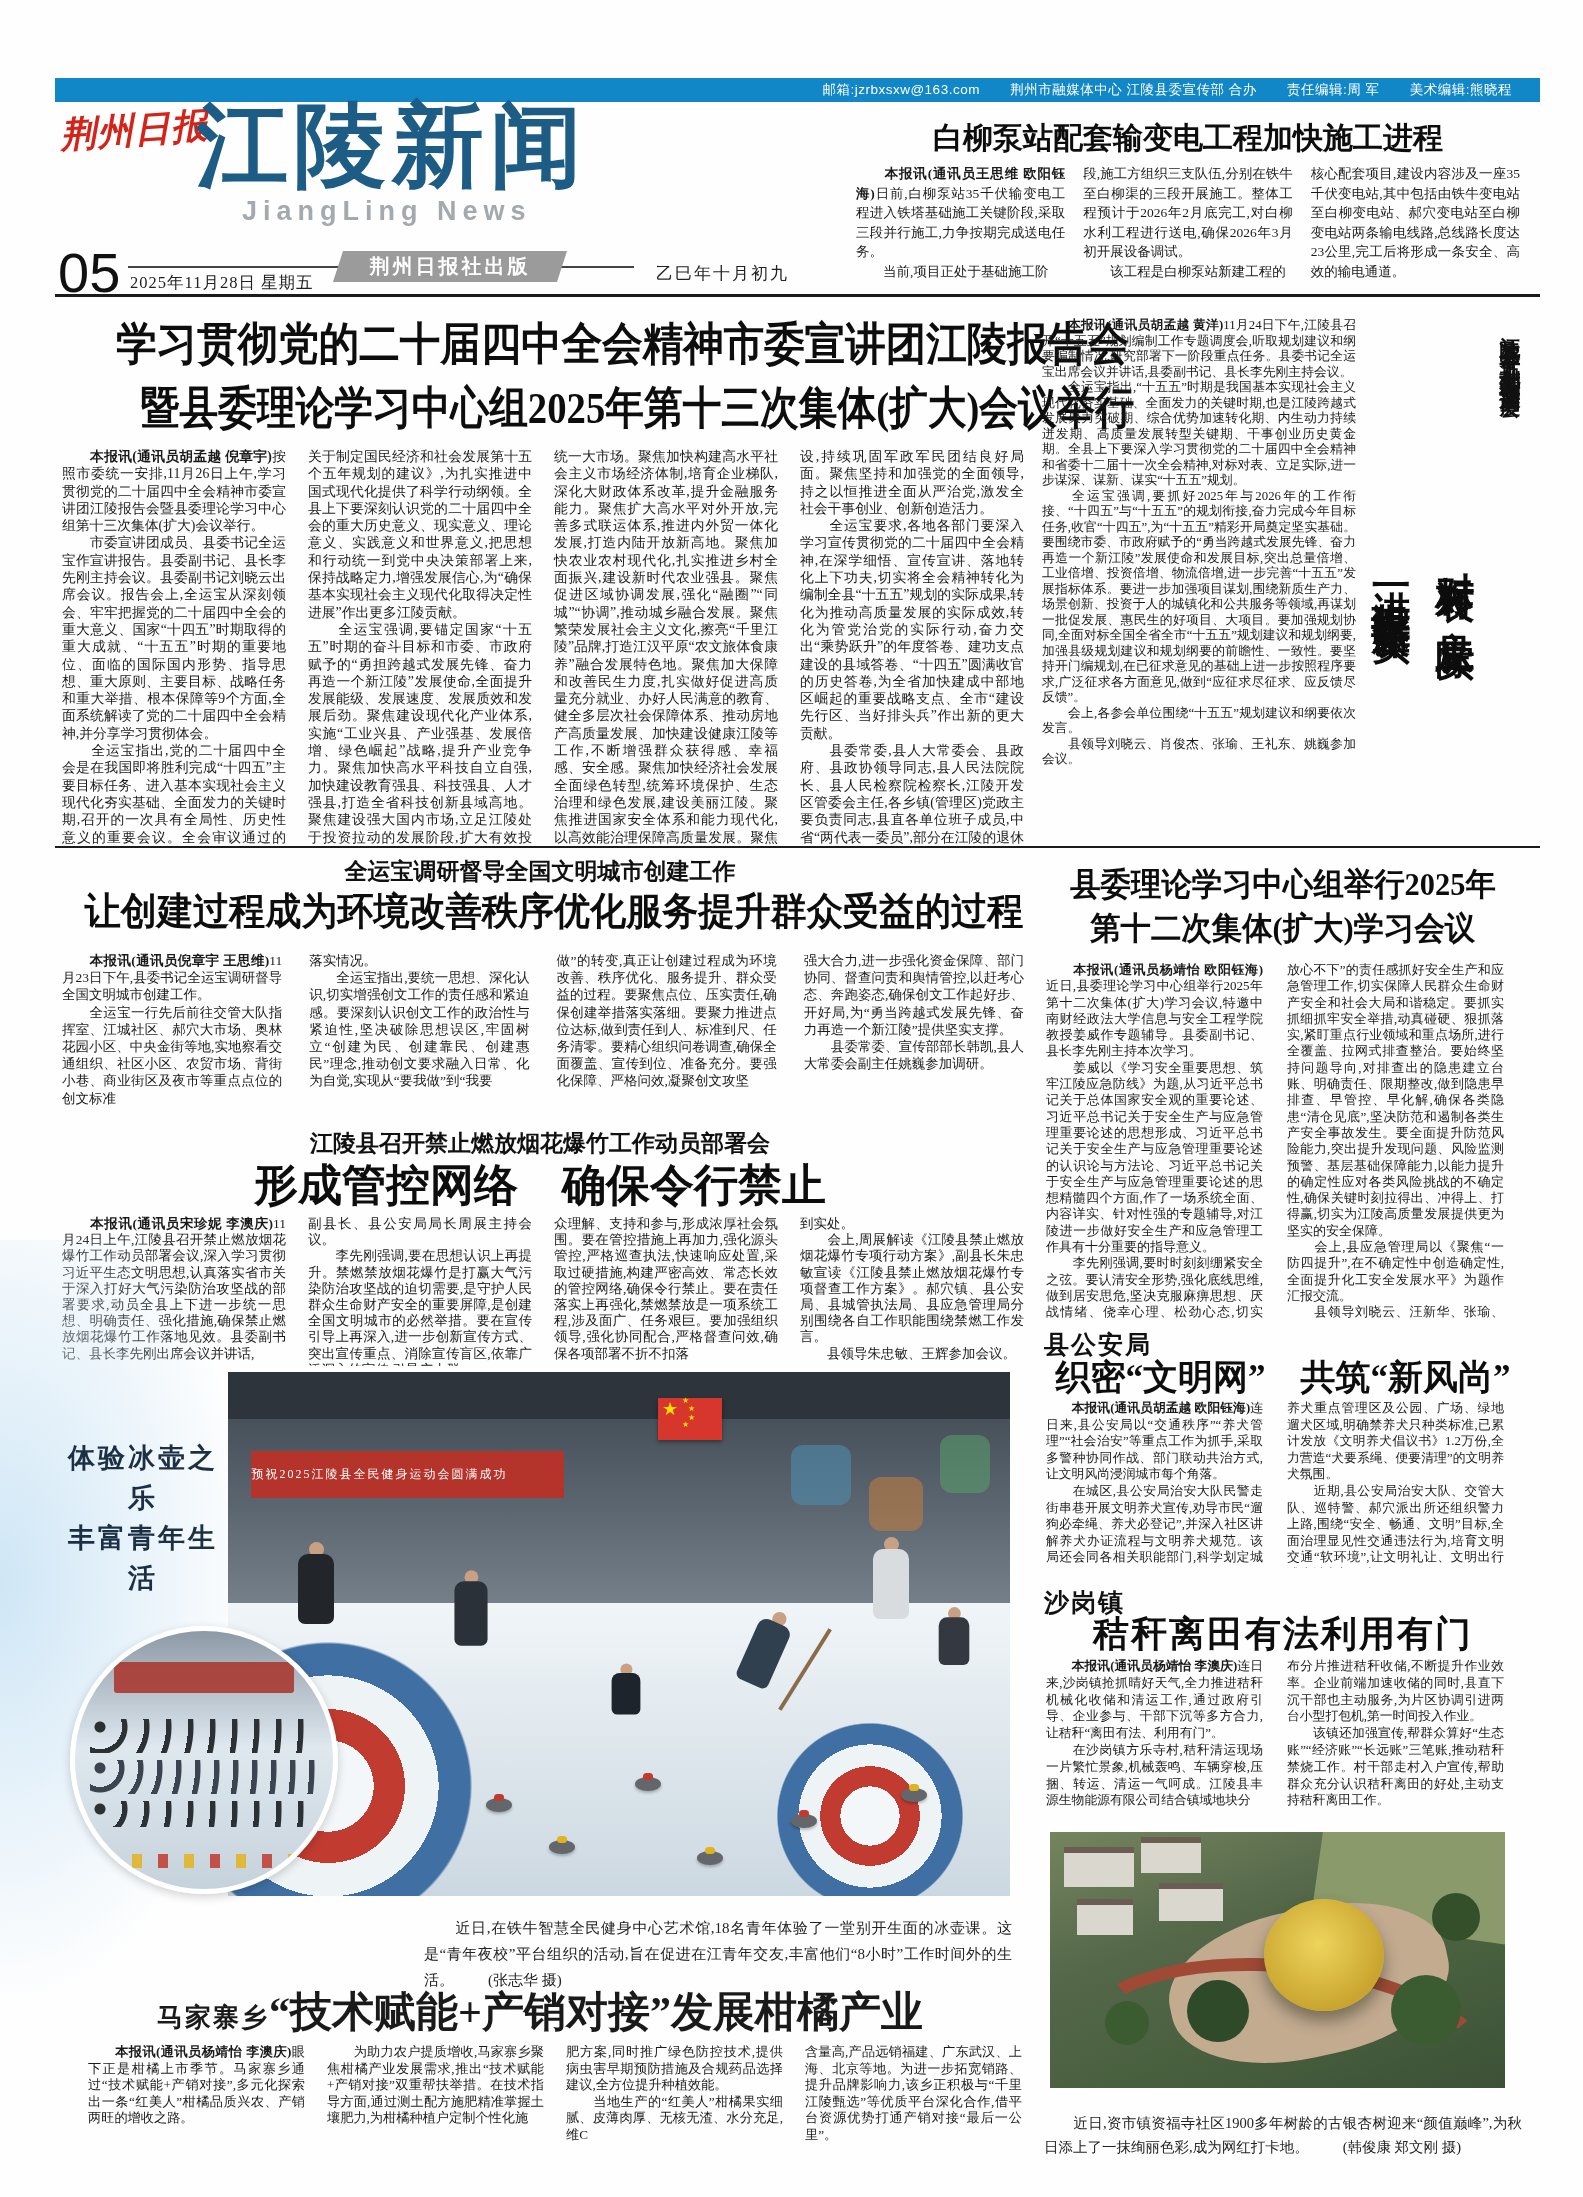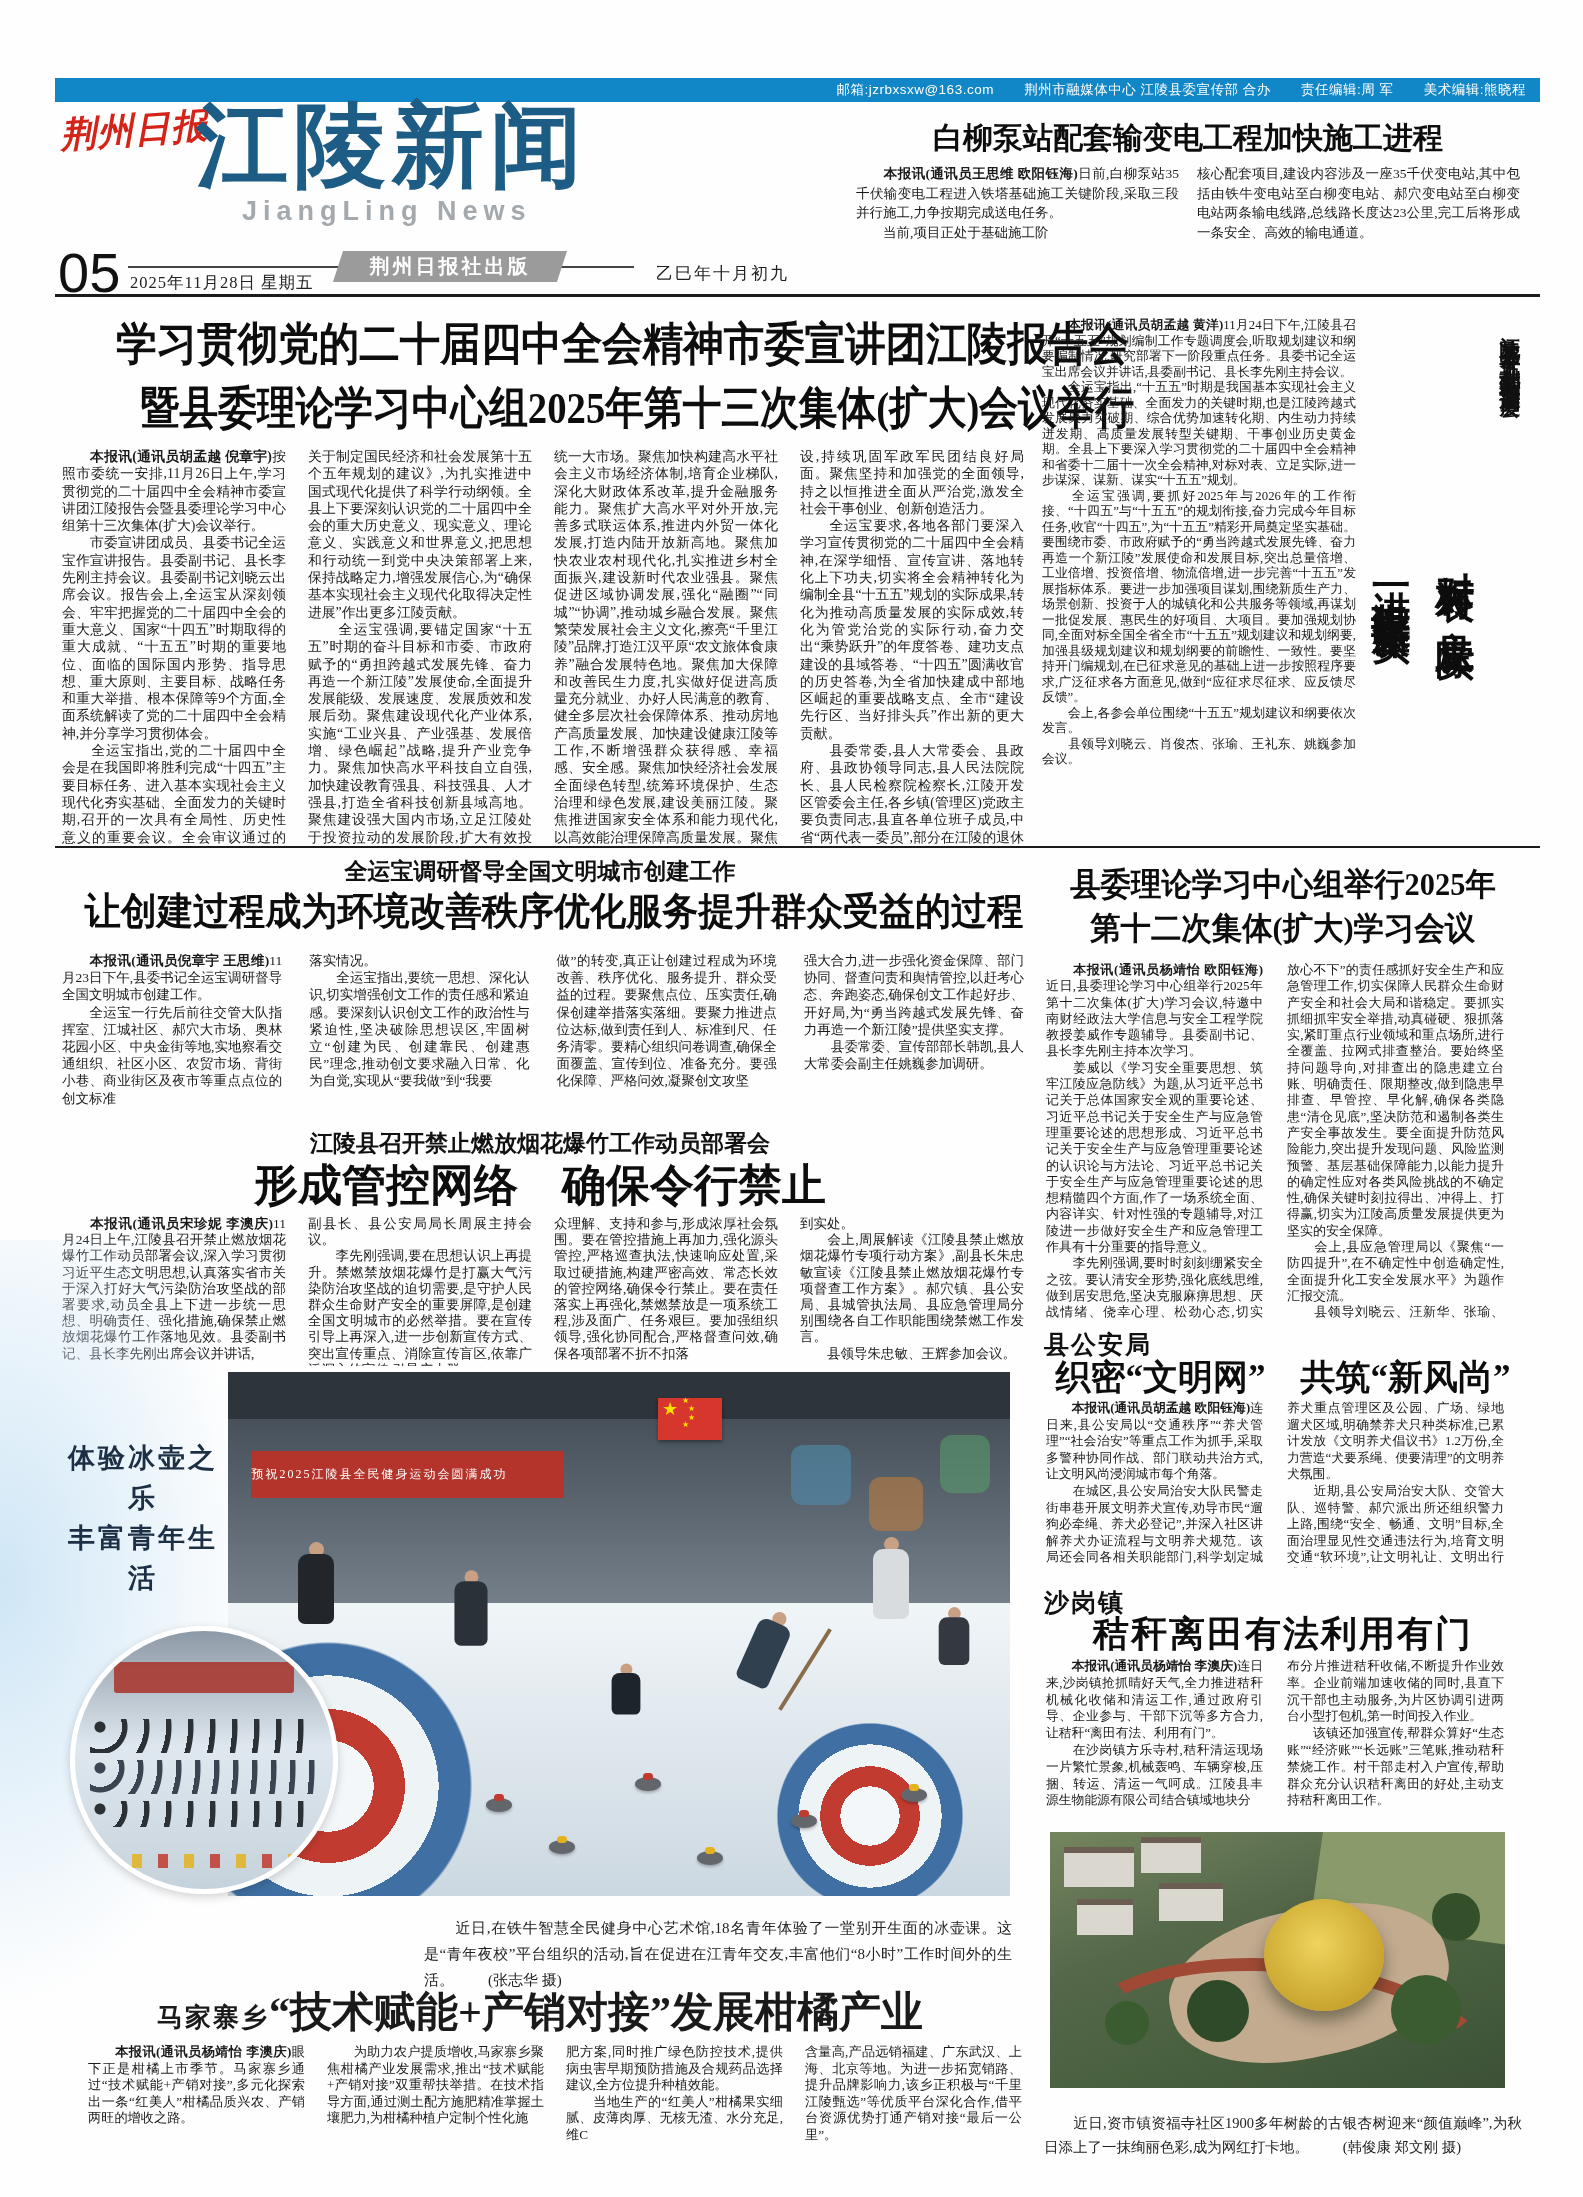--- a/index.html
+++ b/index.html
@@ -1,21 +1,21 @@
 <!DOCTYPE html>
 <html><head>
 <meta charset="utf-8">
 <style>
   html,body{margin:0;padding:0;background:#e8e8e8;}
   .page{position:relative;width:1583px;height:2197px;background:#fefefe;margin:0 auto;overflow:hidden;
         font-family:"Liberation Serif","DejaVu Serif",serif;color:#1a1a1a;}
   
   .topbar{position:absolute;left:55px;top:78px;width:1485px;height:24px;background:#1187c7;color:#fff;
           font-family:"Liberation Sans","DejaVu Sans",sans-serif;font-size:13.5px;line-height:24px;
-          text-align:right;padding-right:14px;box-sizing:border-box;letter-spacing:.5px;}
+          text-align:right;padding-right:28px;box-sizing:border-box;letter-spacing:.5px;}
   .topbar span{margin-left:26px;}
   .logo{position:absolute;left:60px;top:106px;width:160px;font-size:36px;font-weight:bold;font-style:italic;
         color:#d42318;transform:rotate(-4deg);letter-spacing:1px;}
   .mast-title{position:absolute;left:196px;top:84px;width:450px;font-size:92px;font-weight:900;color:#1d5c85;
         letter-spacing:6px;font-family:"Liberation Serif","DejaVu Serif",serif;}
   .mast-en{position:absolute;left:242px;top:196px;font-size:27px;font-weight:bold;color:#a4a9ae;letter-spacing:6px;
         font-family:"Liberation Sans","DejaVu Sans",sans-serif;}
   .pageno{position:absolute;left:58px;top:240px;font-size:56px;color:#111;font-family:"Liberation Sans","DejaVu Sans",sans-serif;}
   .dateline-rule{position:absolute;left:128px;top:266px;width:506px;height:2px;background:#444;}
   .pub-par{position:absolute;left:338px;top:251px;width:224px;height:31px;background:#9b9b9b;transform:skewX(-18deg);}
@@ -128,20 +128,24 @@
   <div class="lunar">乙巳年十月初九</div>
   <div class="rule" style="left:55px;top:294px;width:1485px;height:2.5px;"></div>
 
   <div class="hl" style="left:856px;top:118px;width:664px;font-size:30px;">白柳泵站配套输变电工程加快施工进程</div>
   <div class="body cols pump-body" style="left:856px;top:164px;width:664px;height:122px;gap:18px;">
     <div class="col">
         <p><b>　　本报讯(通讯员王思维 欧阳钰海)</b>日前,白柳泵站35千伏输变电工程进入铁塔基础施工关键阶段,采取三段并行施工,力争按期完成送电任务。</p>
         <p>　　当前,项目正处于基础施工阶</p>
       </div>
     <div class="col">
+        <p>段,施工方组织三支队伍,分别在铁牛至白柳渠的三段开展施工。整体工程预计于2026年2月底完工,对白柳水利工程进行送电,确保2026年3月初开展设备调试。</p>
+        <p>　　该工程是白柳泵站新建工程的</p>
+      </div>
+    <div class="col">
         <p>核心配套项目,建设内容涉及一座35千伏变电站,其中包括由铁牛变电站至白柳变电站、郝穴变电站至白柳变电站两条输电线路,总线路长度达23公里,完工后将形成一条安全、高效的输电通道。</p>
       </div>
   </div>
 
   <div class="hl" style="left:60px;top:314px;width:960px;font-size:45px;">
     <span class="sq" style="transform:scaleX(.9);">学习贯彻党的二十届四中全会精神市委宣讲团江陵报告会</span>
   </div>
   <div class="hl" style="left:60px;top:378px;width:960px;font-size:45px;">
     <span class="sq" style="transform:scaleX(.86);">暨县委理论学习中心组2025年第十三次集体(扩大)会议举行</span>
   </div>

